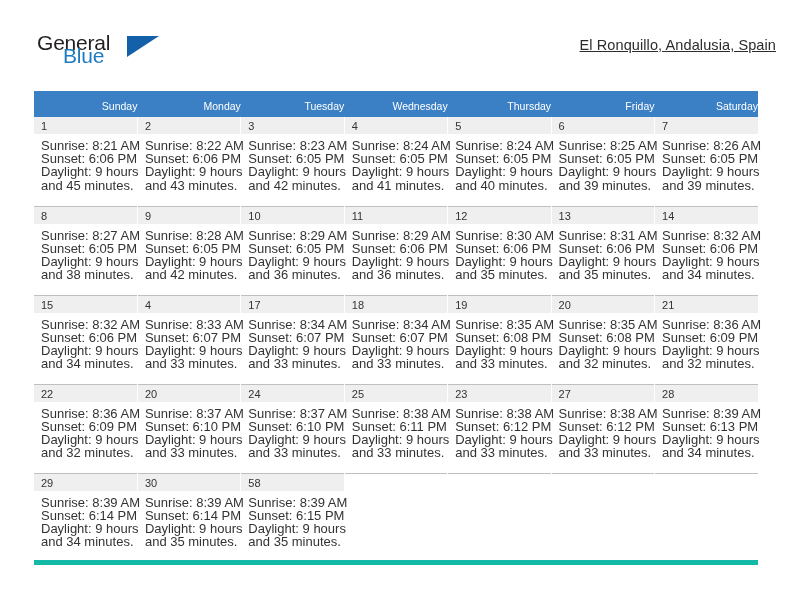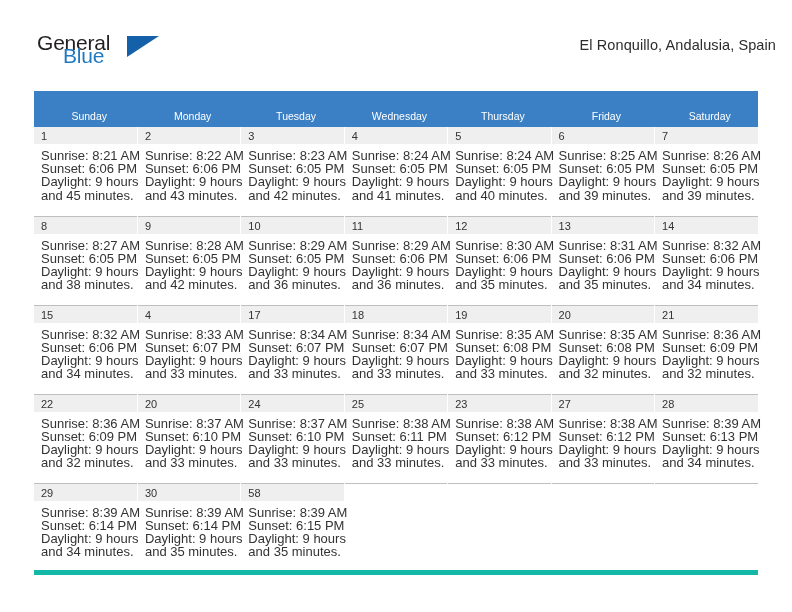--- a/index.html
+++ b/index.html
@@ -70,39 +70,40 @@
     color: #2c2c2c;
     font-weight: normal;
     line-height: 1.05;
     letter-spacing: 0.2px;
   }
   .cal-sub {
     font-size: 14.5px;
     color: #2c2c2c;
     margin-top: 9px;
     letter-spacing: 0.1px;
+    text-decoration: underline;
   }
 
   
   .cal-wrap {
     padding: 11px 34px 0 34px;
     box-sizing: border-box;
   }
   table.calendar {
     width: 724px;
     border-collapse: collapse;
     table-layout: fixed;
   }
   table.calendar thead th {
     background: #3b7fc4;
     color: #ffffff;
     font-size: 10.5px;
     font-weight: normal;
-    text-align: center;
-    padding: 19px 0 5px 7px;
+    text-align: right;
+    padding: 9px 0 5px 7px;
     height: 19px;
     box-sizing: border-box;
   }
   table.calendar td {
     vertical-align: top;
     width: 103.4px;
     height: 89px;
     padding: 0;
     border-right: 1px solid #ffffff;
     box-sizing: border-box;

